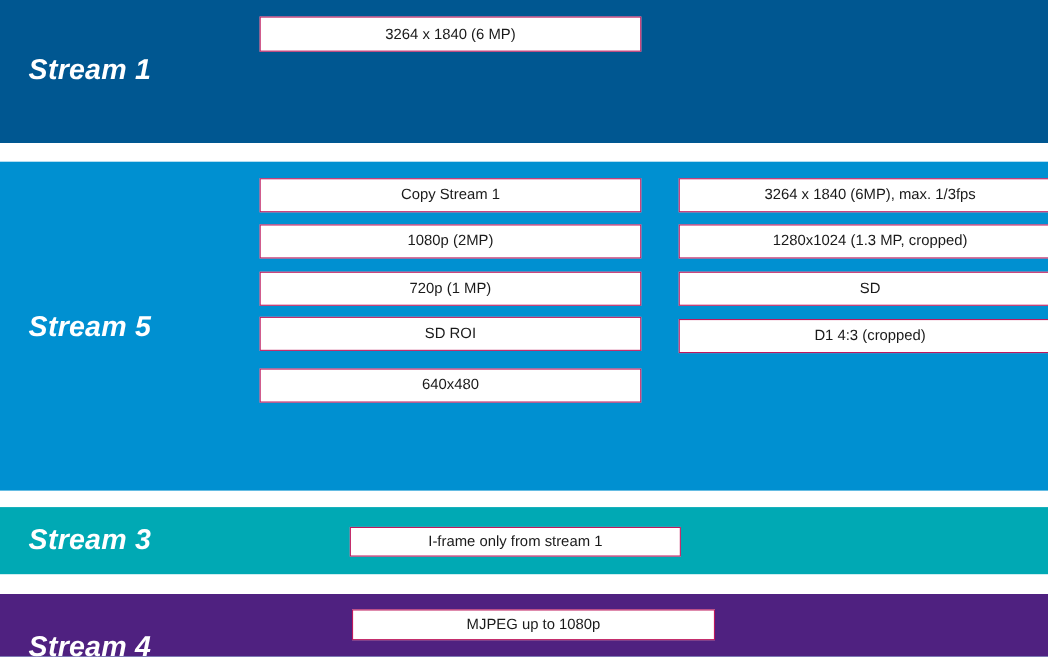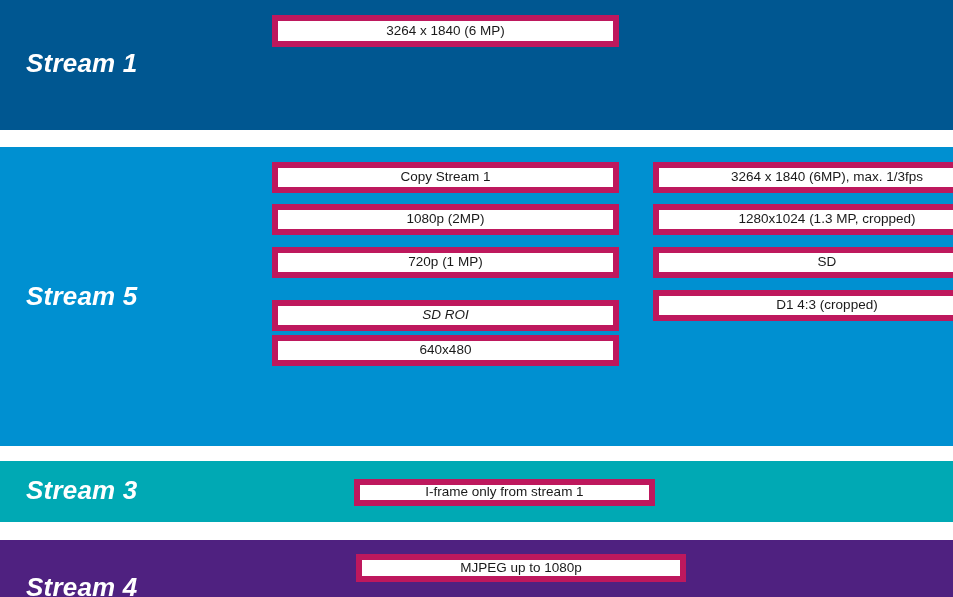--- a/index.html
+++ b/index.html
@@ -34,31 +34,30 @@
     line-height: 1;
     letter-spacing: 0.2px;
     white-space: nowrap;
     user-select: none;
     margin-left: 14px;
   }
   .opt-box {
     position: absolute;
     box-sizing: border-box;
     background: #ffffff;
-    border: 6px solid #be185d;
+    border: 1px solid #be185d;
     display: flex;
     align-items: center;
     justify-content: center;
     color: #1a1a1a;
     font-family: "Liberation Sans", sans-serif;
     font-size: 13.5px;
     line-height: 1.1;
     text-align: center;
     white-space: nowrap;
-    margin-left: 36px;
   }
   
   #band-stream-1 {
     left: 0px;
     top: 0px;
     width: 953px;
     height: 130px;
   }
   #label-stream-1 {
     left: 12px;
@@ -87,21 +86,21 @@
     height: 31px;
   }
   .s2-right {
     left: 617px;
     width: 348px;
     height: 31px;
   }
   #s2-left-0 { top: 162px; }
   #s2-left-1 { top: 204px; }
   #s2-left-2 { top: 247px; }
-  #s2-left-3 { top: 300px; font-style: italic; }
+  #s2-left-3 { top: 288px; }
   #s2-left-4 { top: 335px; }
   #s2-right-0 { top: 162px; }
   #s2-right-1 { top: 204px; }
   #s2-right-2 { top: 247px; }
   #s2-right-3 { top: 290px; }
   
   #band-stream-3 {
     left: 0px;
     top: 461px;
     width: 953px;

